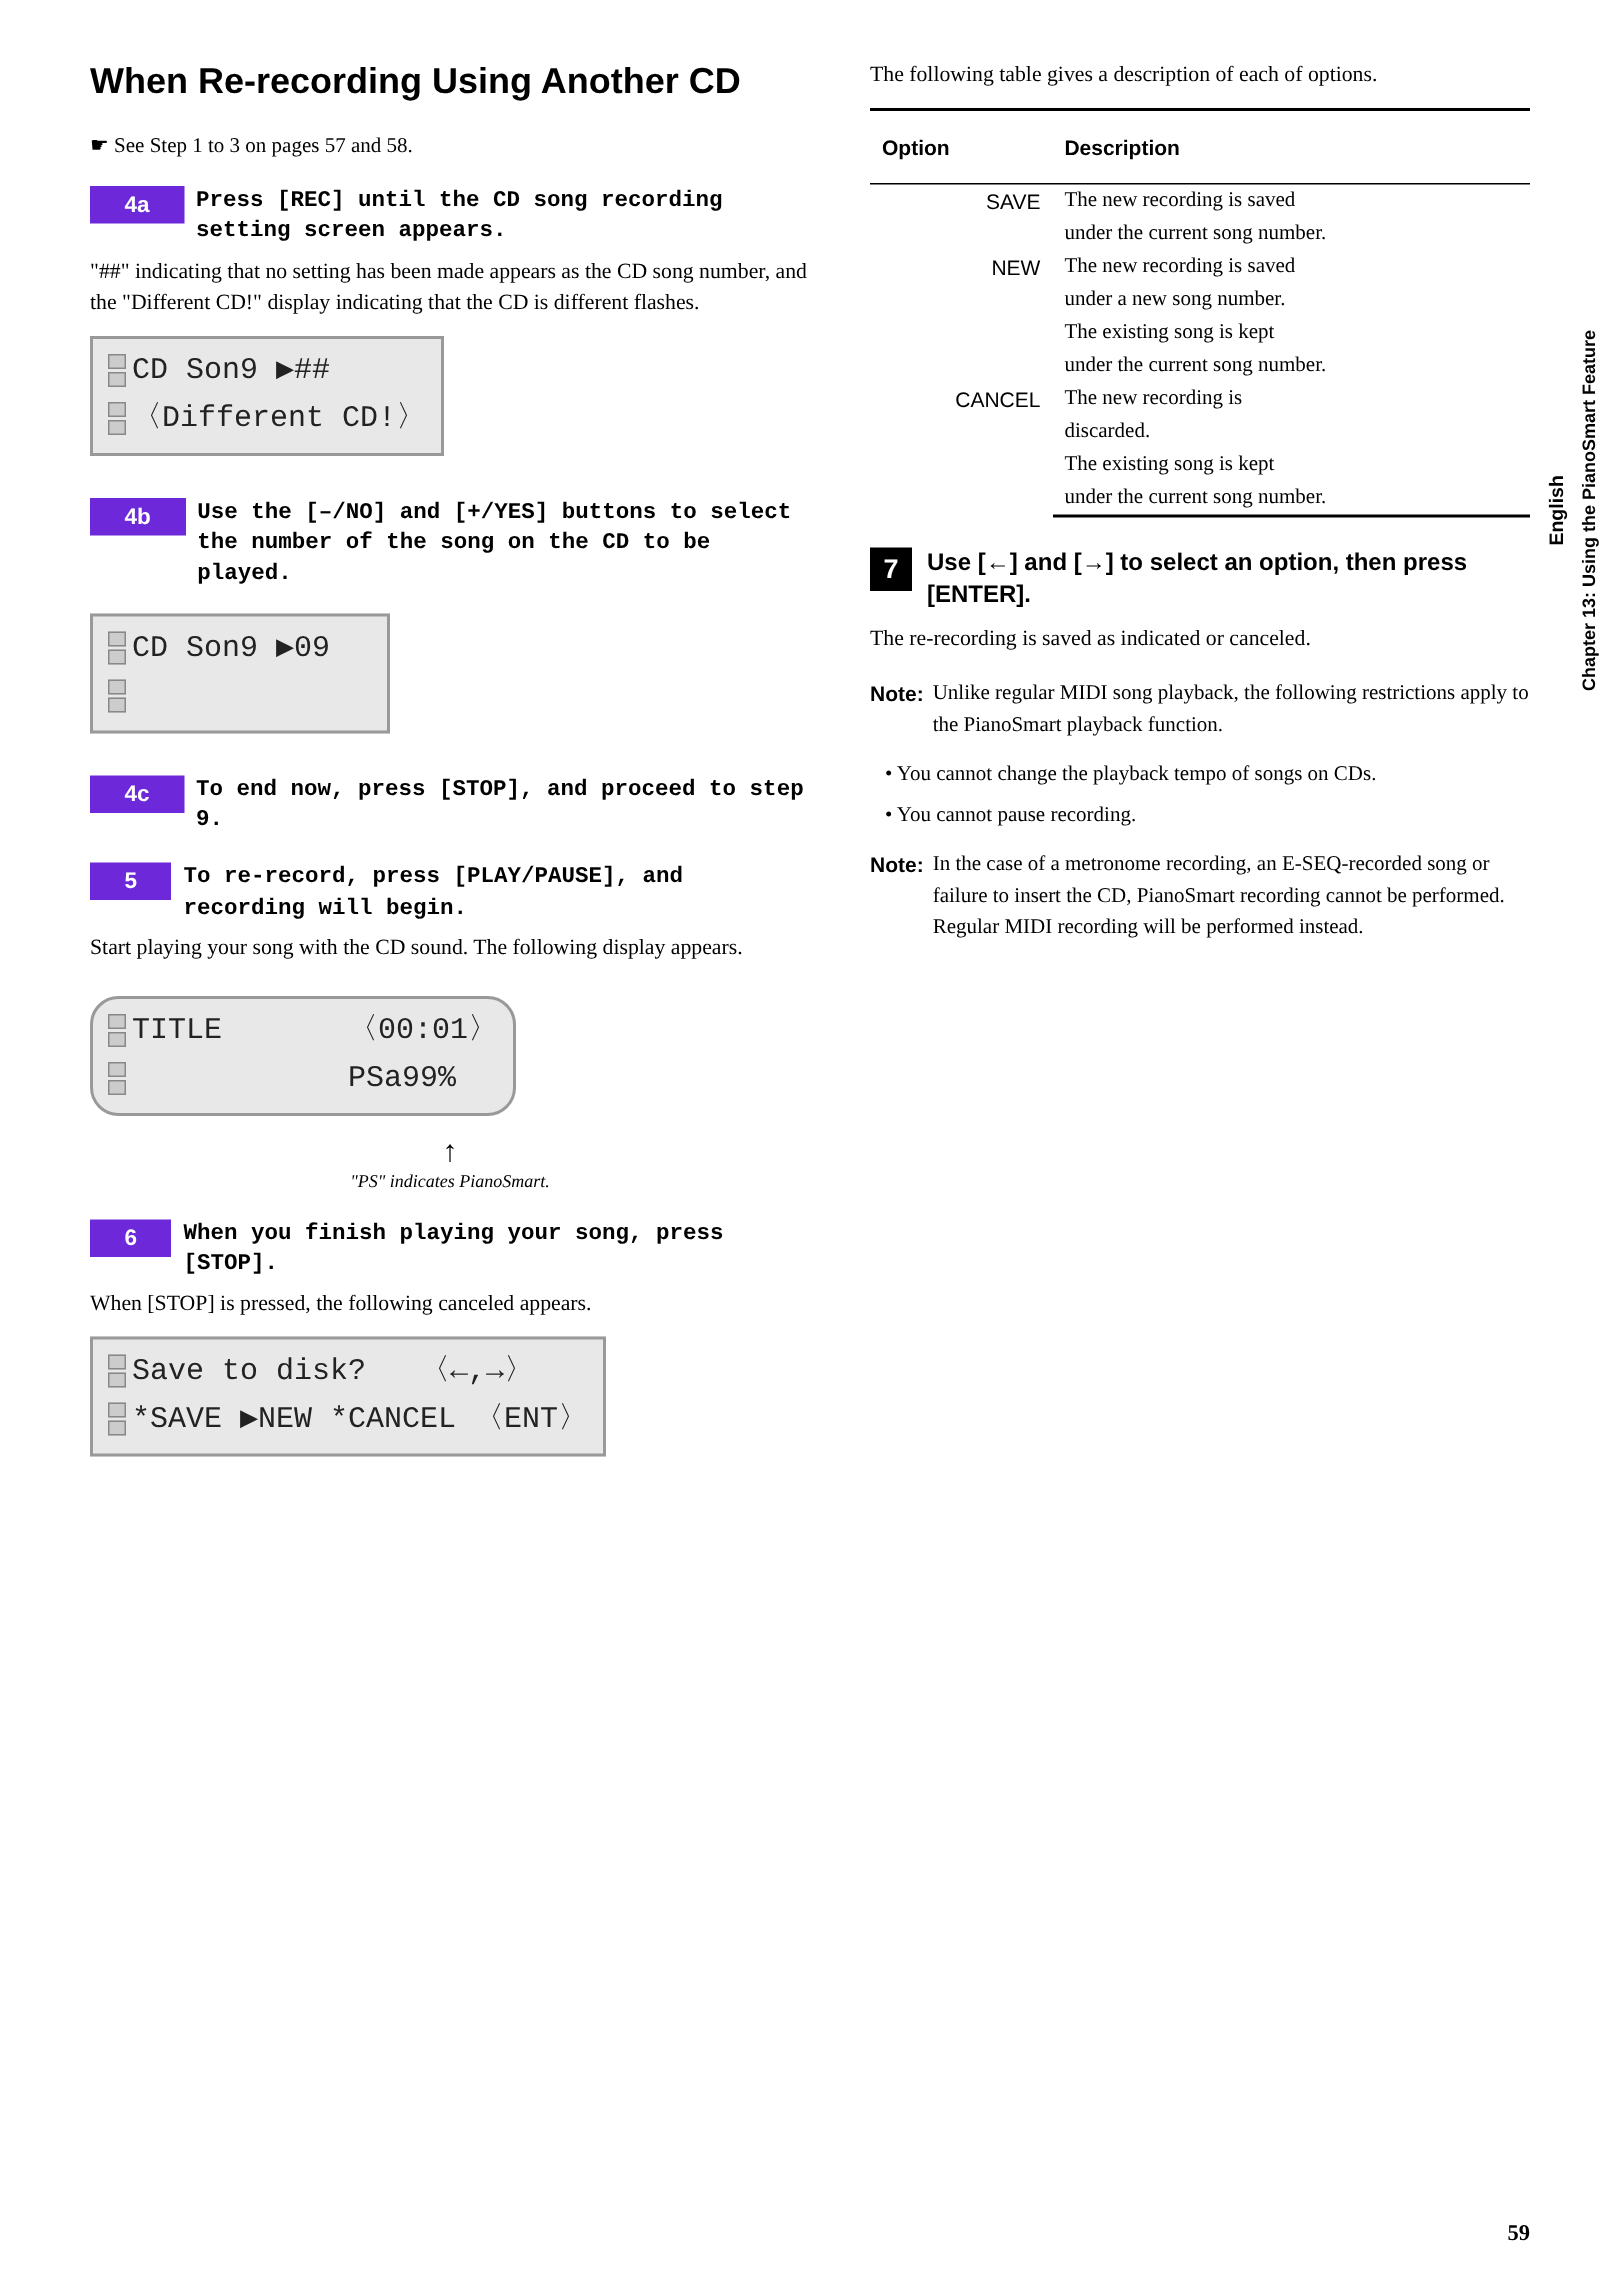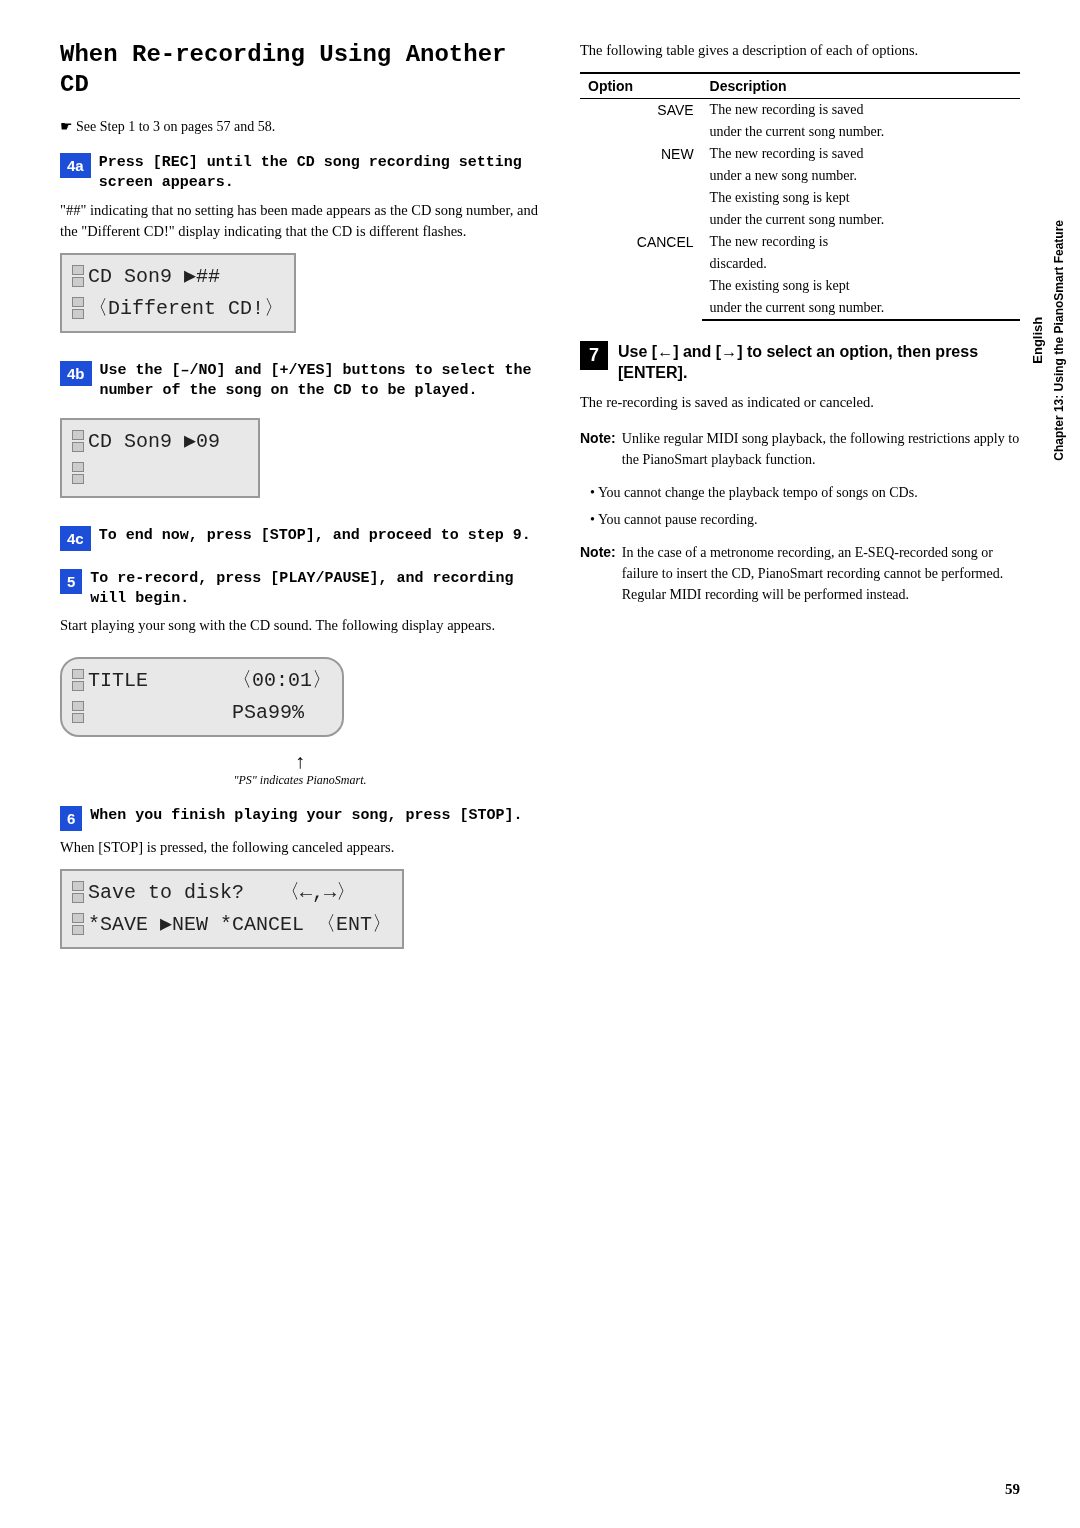--- a/index.html
+++ b/index.html
@@ -25,46 +25,46 @@
     .left-col {
       width: 480px;
       flex-shrink: 0;
     }
     .right-col {
       flex: 1;
     }
     h1 {
       font-size: 24px;
       font-weight: bold;
-      font-family: Liberation Mono, monospace;
+      font-family: Liberation Sans, sans-serif;
       margin-bottom: 18px;
       line-height: 1.25;
     }
     .see-step {
       font-size: 14px;
       margin-bottom: 18px;
     }
     .see-step::before {
       content: '☛ ';
     }
     .step-block {
       margin-bottom: 18px;
     }
     .step-label {
       display: flex;
       align-items: flex-start;
       margin-bottom: 6px;
     }
     .step-badge {
-      background: #1d4ed8;
+      background: #6d28d9;
       color: #fff;
       font-family: Arial, sans-serif;
       font-size: 15px;
       font-weight: bold;
-      padding: 2px 7px;
+      padding: 2px 23px;
       margin-right: 8px;
       flex-shrink: 0;
       line-height: 1.4;
     }
     .step-title {
       font-weight: bold;
       font-family: Liberation Mono, monospace;
       font-size: 15px;
       line-height: 1.35;
     }
@@ -123,21 +123,21 @@
       width: 100%;
       border-collapse: collapse;
       font-size: 14px;
       margin-bottom: 20px;
     }
     .options-table th {
       border-top: 2px solid #000;
       border-bottom: 1.5px solid #000;
       font-family: Arial, sans-serif;
       font-weight: bold;
-      padding: 4px 8px;
+      padding: 16px 8px;
       text-align: left;
     }
     .options-table td {
       padding: 3px 8px;
       vertical-align: top;
     }
     .options-table .last-row td {
       border-bottom: 2px solid #000;
     }
     .options-table .opt-name {

